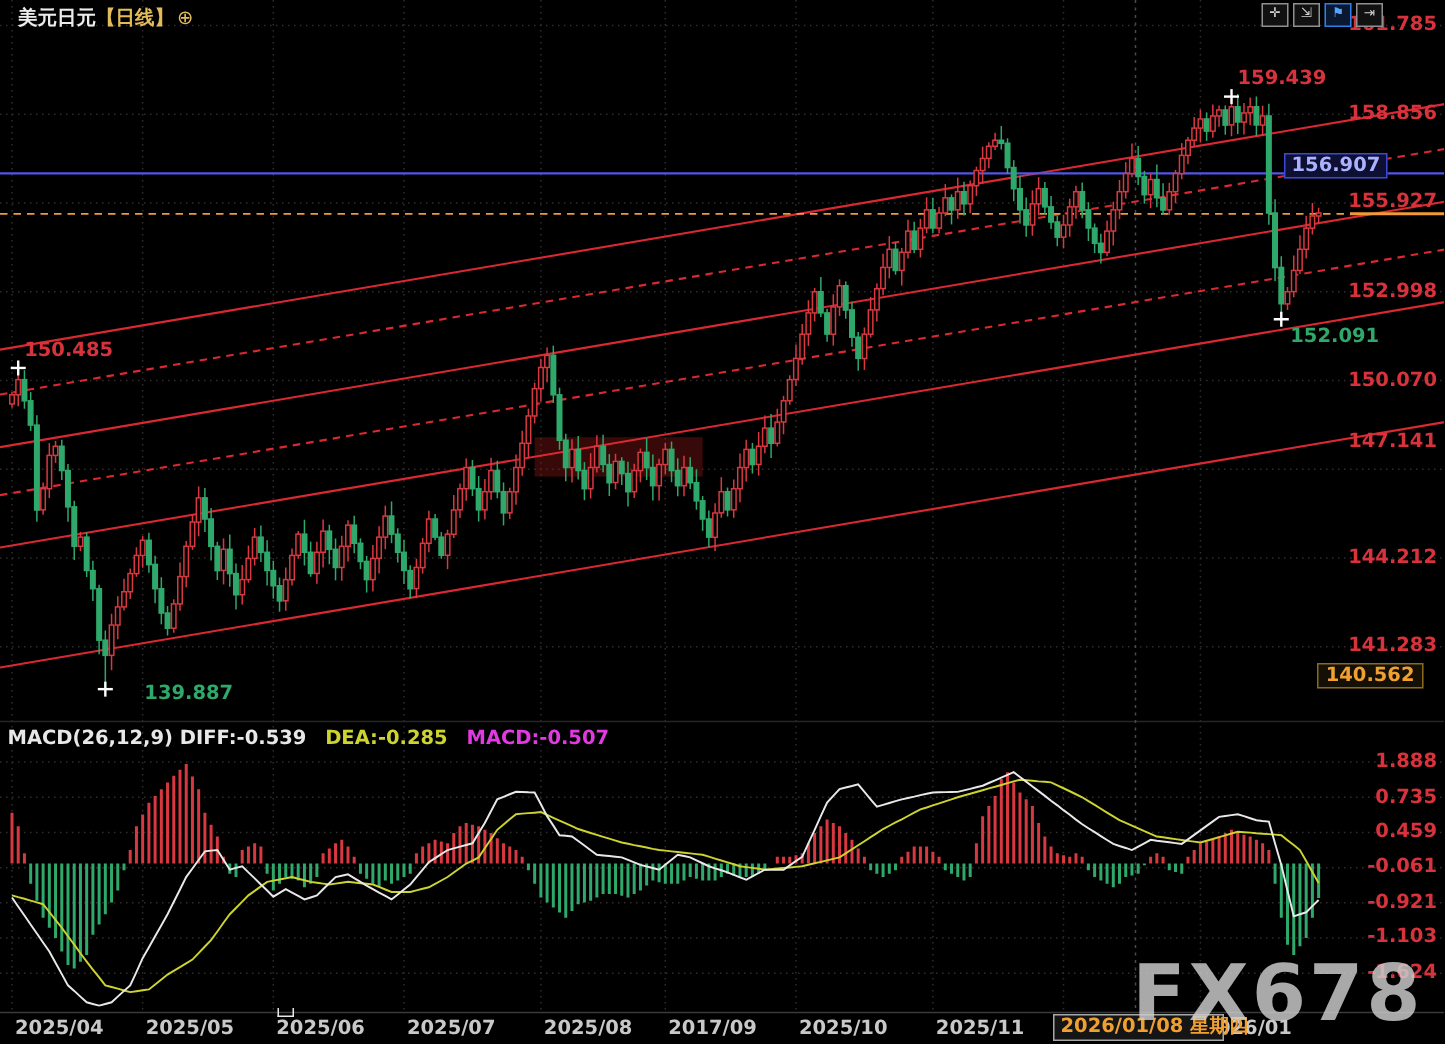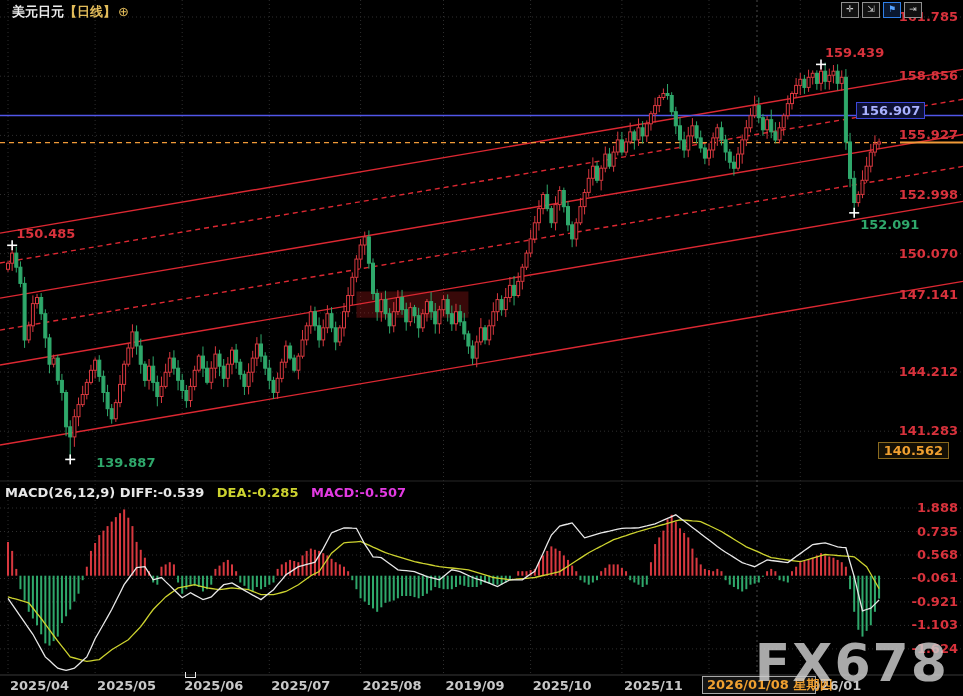--- a/index.html
+++ b/index.html
@@ -766,28 +766,28 @@
     <div class="abs tick" style="right: 5px; top: 9px;">161.785</div>
     <div class="abs tick" style="right: 5px; top: 68.1775px;">158.856</div>
     <div class="abs tick" style="right: 5px; top: 127.355px;">155.927</div>
     <div class="abs tick" style="right: 5px; top: 186.533px;">152.998</div>
     <div class="abs tick" style="right: 5px; top: 245.69px;">150.070</div>
     <div class="abs tick" style="right: 5px; top: 287px; margin-left: 16px;">147.141</div>
     <div class="abs tick" style="right: 5px; top: 364.045px;">144.212</div>
     <div class="abs tick" style="right: 5px; top: 423.222px;">141.283</div>
     <div class="abs tick" style="right: 5px; top: 500.005px;">1.888</div>
     <div class="abs tick" style="right: 5px; top: 523.502px;">0.735</div>
-    <div class="abs tick" style="right: 5px; top: 546.999px;">0.568</div>
+    <div class="abs tick" style="right: 5px; top: 546.999px;">0.459</div>
     <div class="abs tick" style="right: 5px; top: 570.451px;">-0.061</div>
     <div class="abs tick" style="right: 5px; top: 593.948px;">-0.921</div>
     <div class="abs tick" style="right: 5px; top: 617.445px;">-1.103</div>
     <div class="abs tick" style="right: 5px; top: 640.942px;">-1.624</div>
     <div class="abs xlab" style="left: 10px;">2025/04</div>
     <div class="abs xlab" style="left: 97.108px;">2025/05</div>
     <div class="abs xlab" style="left: 184.216px;">2025/06</div>
     <div class="abs xlab" style="left: 271.324px;">2025/07</div>
     <div class="abs xlab" style="left: 362.58px;">2025/08</div>
-    <div class="abs xlab" style="left: 445.54px;">2019/09</div>
+    <div class="abs xlab" style="left: 445.54px;">2017/09</div>
     <div class="abs xlab" style="left: 532.648px;">2025/10</div>
     <div class="abs xlab" style="left: 623.904px;">2025/11</div>
     <div class="abs xlab" style="left: 711.012px;">2025/12</div>
     <div class="abs xlab" style="left: 802.268px;">2026/01</div>
   </div>
 
 </body></html>

